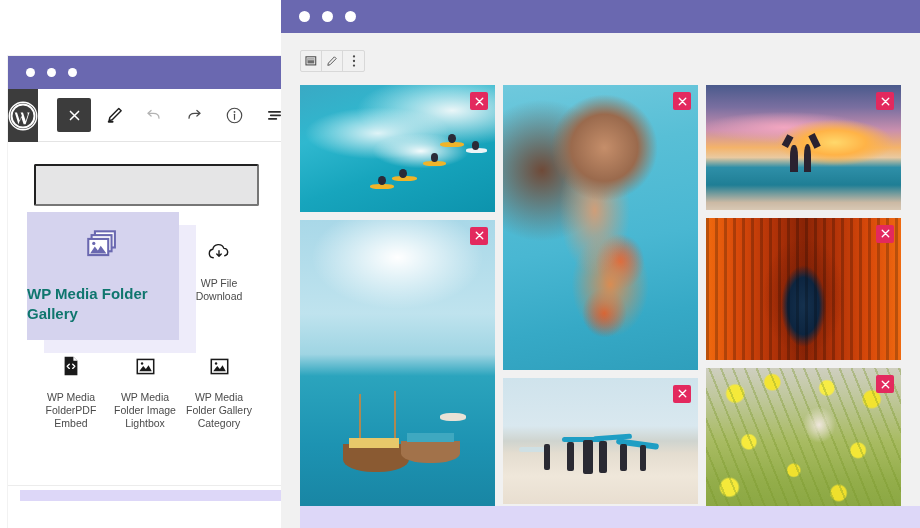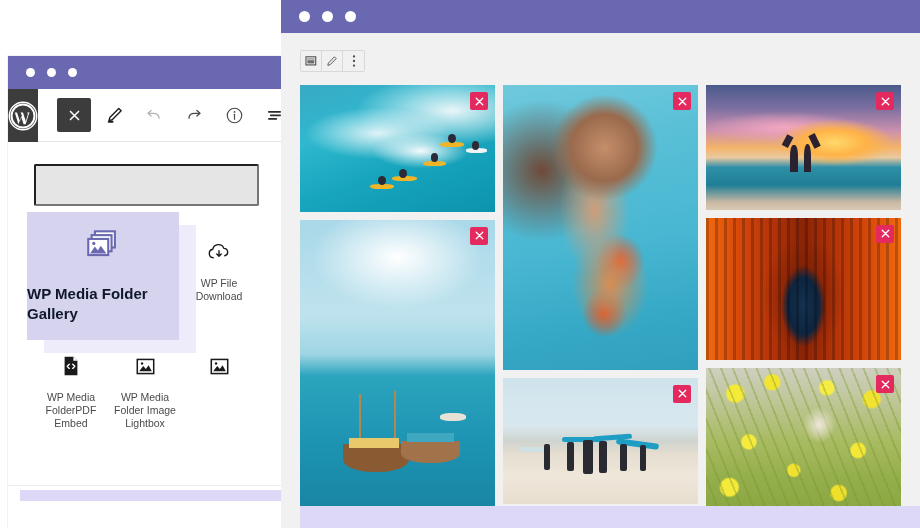--- a/index.html
+++ b/index.html
@@ -40,21 +40,21 @@
   .block-cell { width: 74px; padding: 8px 2px 2px; text-align: center;
                 flex: 0 0 74px; }
   .block-cell .bicon { height: 44px; display:flex; align-items:center; justify-content:center; }
   .block-cell .blabel { font-size: 10.5px; line-height: 13px; color: #4b4b4b; margin-top: 3px; }
 
   
   .block-hl { position: absolute; left: -7px; top: -10px; width: 152px; height: 128px;
               background: #d5d3ee; display: flex; flex-direction: column;
               align-items: center; justify-content: center; z-index: 3; }
   .block-hl .bicon { height: 46px; }
-  .block-hl .blabel { font-size: 15px; line-height: 20px; color: #0f172a;
+  .block-hl .blabel { font-size: 15px; line-height: 20px; color: #0f766e;
                       font-weight: bold; margin-top: 10px; }
   .block-hl-shadow { position: absolute; left: 10px; top: 3px; width: 152px; height: 128px;
                      background: #eeecfa; z-index: 2; }
 
   .left-bottom-bar { position: absolute; left: 12px; bottom: 26px;
                      width: 270px; height: 11px; background: #ddd7f8; }
   .left-divider { position: absolute; left: 0; bottom: 41px; width: 281px;
                   height: 1px; background: #ececec; }
 
   
@@ -268,20 +268,21 @@
             <div class="blabel">WP Media Folder Image Lightbox</div>
           </div>
           <div class="block-cell">
             <div class="bicon">
               <svg width="21" height="21" viewBox="0 0 22 22" aria-hidden="true">
                 <rect x="2.4" y="3.6" width="17.2" height="14.8" fill="none" stroke="#1a1a1a" stroke-width="1.6"></rect>
                 <path d="M4.4 16.0 L8.6 10.4 L11.4 13.6 L14.2 9.6 L17.6 16.0 Z" fill="#1a1a1a"></path>
                 <circle cx="7.4" cy="7.8" r="1.25" fill="#1a1a1a"></circle>
               </svg>
             </div>
+            <div class="blabel">WP Media Folder Gallery Category</div>
           </div>
         </div>
 
         <div class="block-hl-shadow"></div>
         <div class="block-hl">
           <div class="bicon">
             <svg width="40" height="38" viewBox="0 0 42 40" aria-hidden="true">
               <rect x="12.5" y="3.5" width="21" height="17" fill="#ffffff" stroke="#6a68b0" stroke-width="2.2"></rect>
               <rect x="9.0" y="7.5" width="21" height="17" fill="#ffffff" stroke="#6a68b0" stroke-width="2.2"></rect>
               <rect x="5.5" y="11.5" width="21" height="17" fill="#ffffff" stroke="#6a68b0" stroke-width="2.2"></rect>

